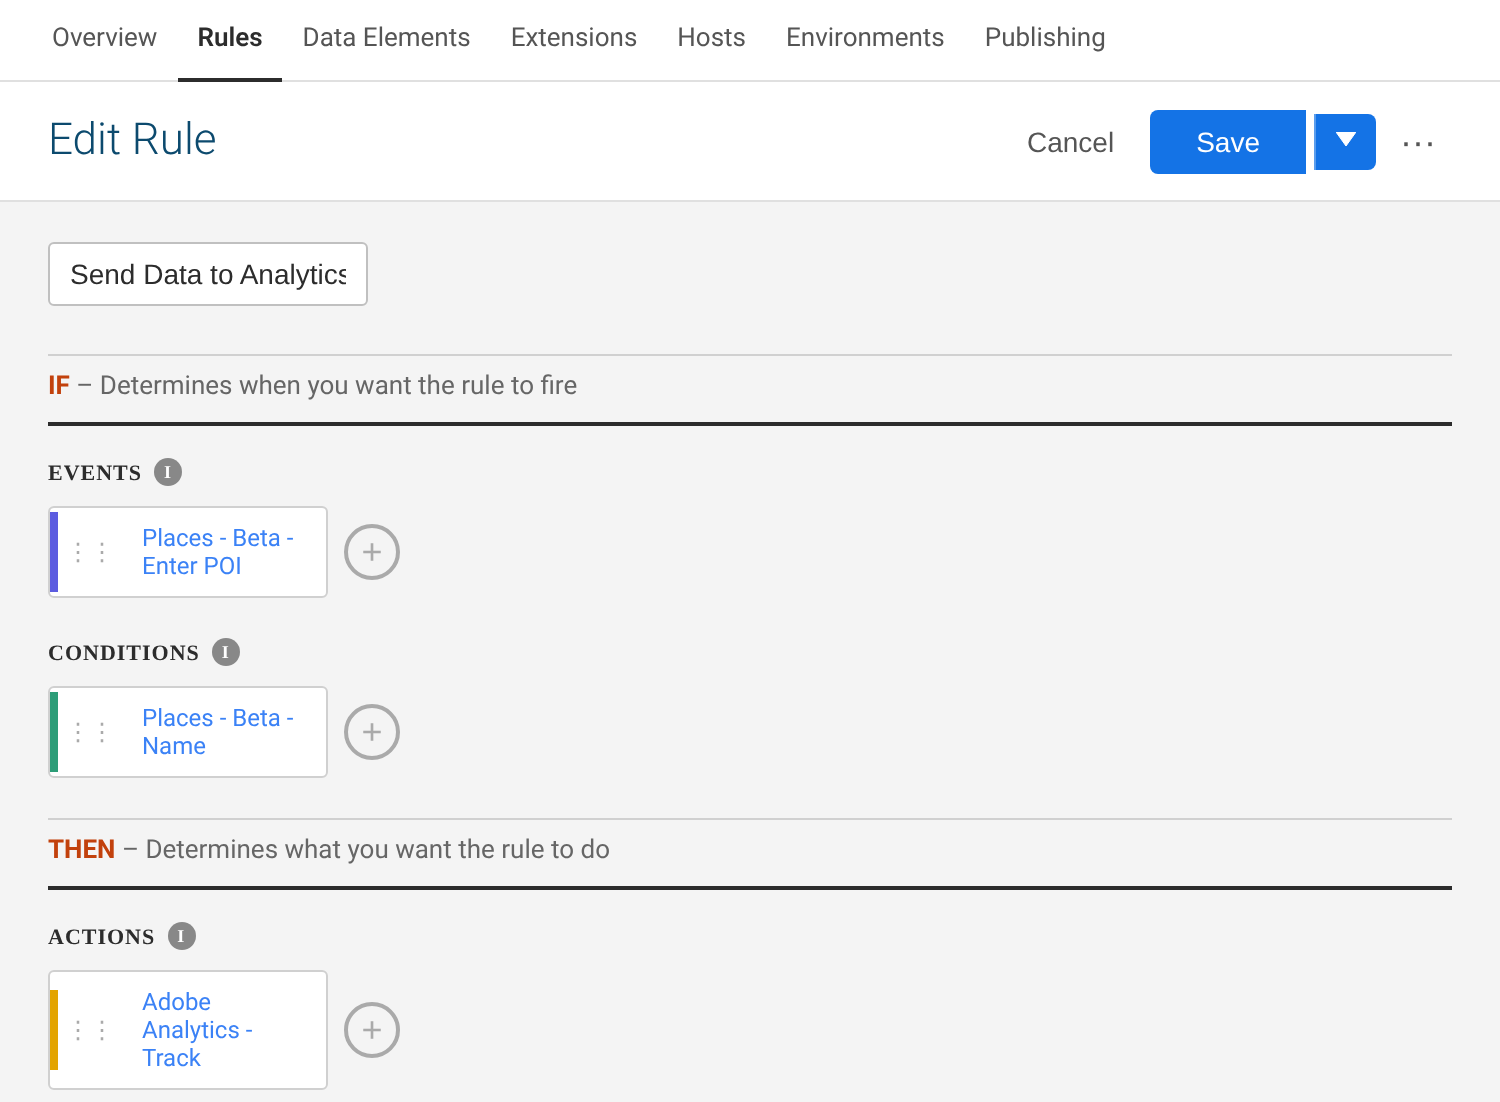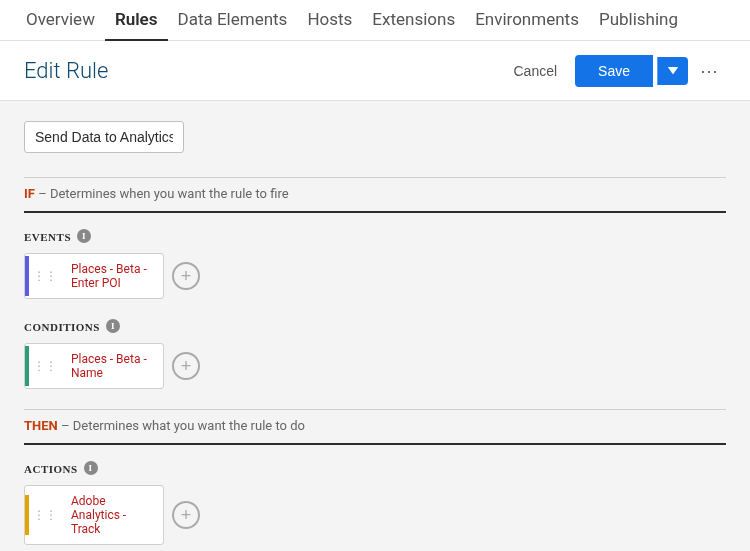--- a/index.html
+++ b/index.html
@@ -10,21 +10,21 @@
       background: #fff;
       border-bottom: 1px solid #e0e0e0;
       display: flex;
       align-items: center;
       padding: 0 16px;
       height: 41px;
     }
     .top-nav a {
       text-decoration: none;
       color: #555;
-      font-size: 17px;
+      font-size: 13px;
       padding: 0 10px;
       height: 41px;
       display: flex;
       align-items: center;
       border-bottom: 2px solid transparent;
       cursor: pointer;
     }
     .top-nav a.active {
       color: #2c2c2c;
       border-bottom: 2px solid #2c2c2c;
@@ -208,21 +208,21 @@
       height: 40px;
       flex-shrink: 0;
     }
     .accent-blue { background: #5c5ce0; }
     .accent-green { background: #2d9d78; }
     .accent-yellow { background: #e3a400; }
 
     .card-item-content {
       padding: 8px 10px;
       font-size: 12px;
-      color: #b91c1c;
+      color: #3b82f6;
       flex: 1;
     }
     .card-drag-handle {
       color: #aaa;
       padding: 0 4px;
       font-size: 12px;
     }
 
     .add-btn {
       width: 28px;
@@ -239,22 +239,22 @@
       line-height: 1;
     }
   </style>
 </head>
 <body>
 
 <nav class="top-nav">
   <a>Overview</a>
   <a class="active">Rules</a>
   <a>Data Elements</a>
+  <a>Extensions</a>
   <a>Hosts</a>
-  <a>Extensions</a>
   <a>Environments</a>
   <a>Publishing</a>
 </nav>
 
 <div class="main">
 
   <div class="header-bar">
     <h1>Edit Rule</h1>
     <div class="header-actions">
       <button class="btn-cancel">Cancel</button>

